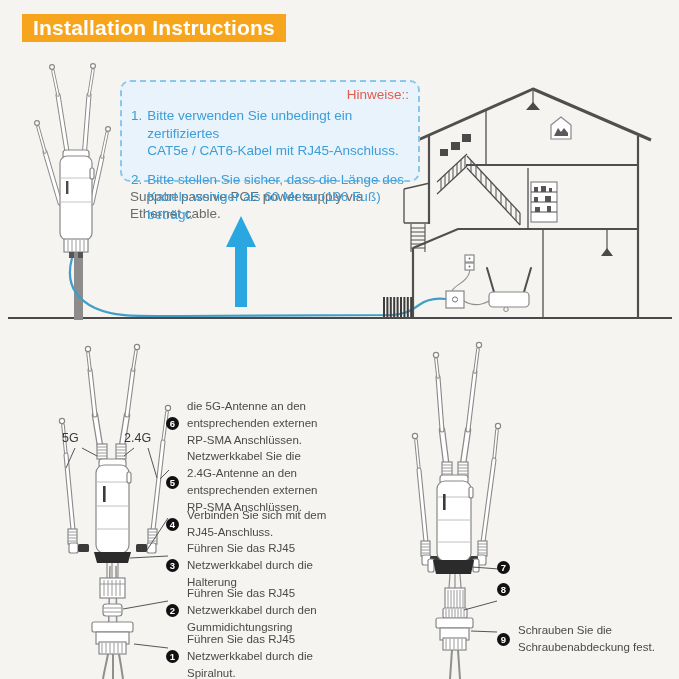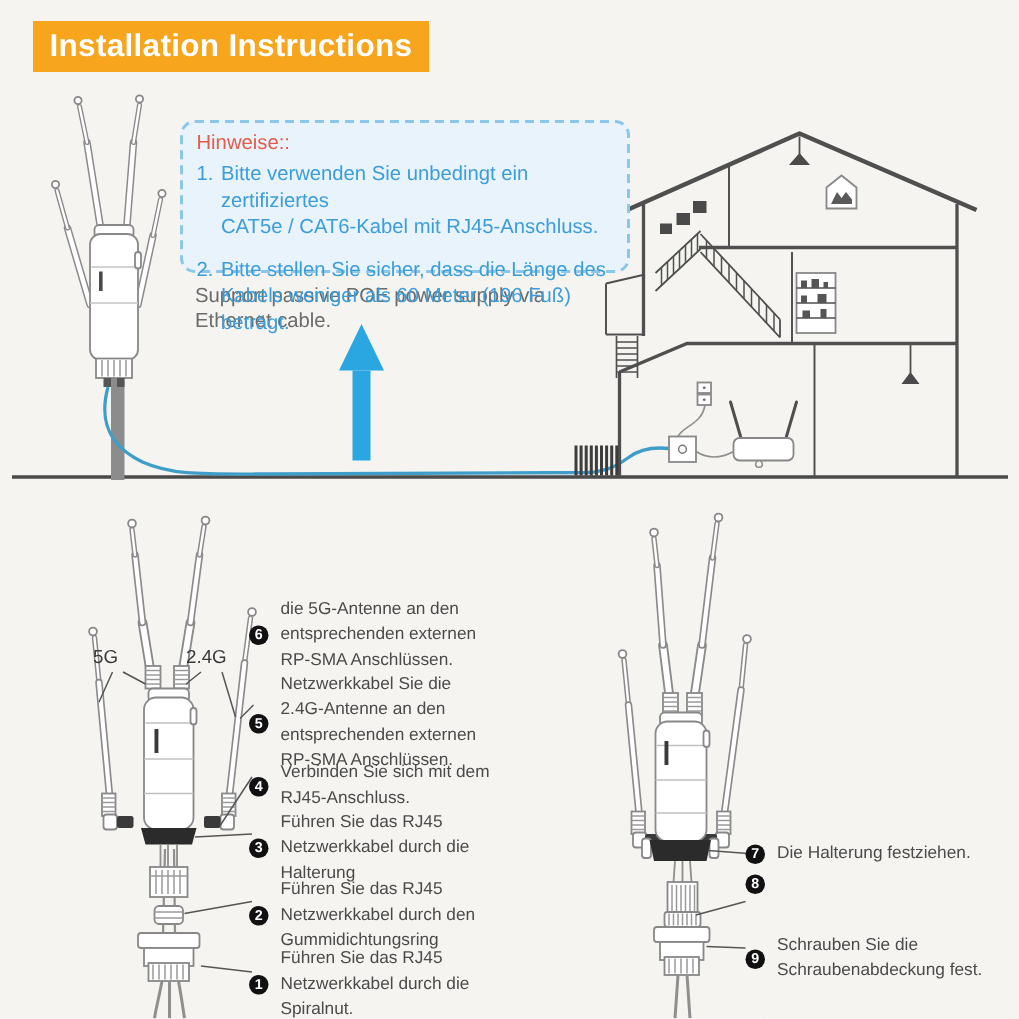--- a/index.html
+++ b/index.html
@@ -1,26 +1,26 @@
 <!DOCTYPE html>
 <html><head>
 <meta charset="utf-8">
 <style>
   html,body{margin:0;padding:0;}
   .page{position:relative;width:679px;height:679px;background:#F5F4F1;overflow:hidden;
         font-family:"Liberation Sans",sans-serif;-webkit-font-smoothing:antialiased;}
   .abs{position:absolute;}
   svg{position:absolute;left:0;}
   
-  .banner{left:22px;top:14px;height:34px;display:flex;align-items:center;padding:0 11px;
+  .banner{left:22px;top:14px;height:28px;display:flex;align-items:center;padding:0 11px;
           background:#F7A51D;color:#FFFFFF;font-size:21px;font-weight:bold;letter-spacing:.2px;z-index:5;}
   
   .notes{left:120px;top:80px;width:300px;height:102px;box-sizing:border-box;background:#E8F3FB;
          border:2px dashed #8CC7E9;border-radius:10px;padding:5px 9px;z-index:5;}
-  .notes-heading{color:#E25B4C;font-size:13.5px;margin-bottom:5px;}
+  .notes-heading{color:#E25B4C;font-size:13.5px;margin-bottom:5px;text-align:right;}
   .note-item{display:flex;color:#3D9DD8;font-size:13.5px;line-height:17.5px;}
   .note-item + .note-item{margin-top:11px;}
   .note-num{margin-right:5px;flex-shrink:0;}
   .note-text{white-space:pre-line;}
   
   .poe-note{left:130px;top:188px;font-size:13.5px;line-height:17px;color:#6B6B6B;white-space:pre-line;z-index:4;}
   
   .ant-label{font-size:12.5px;color:#3A3A3A;z-index:4;}
   
   .step{display:flex;align-items:center;z-index:4;}
@@ -378,21 +378,20 @@
   </div>
   <div class="abs step" style="left:166px;top:631px;width:175px;">
     <span class="step-circle">1</span>
     <span class="step-text">Führen Sie das RJ45
 Netzwerkkabel durch die
 Spiralnut.</span>
   </div>
 
   <div class="abs step" style="left:497px;top:561px;width:175px;">
     <span class="step-circle">7</span>
-    <span class="step-text">Die Halterung festziehen.</span>
   </div>
   <div class="abs step" style="left:497px;top:583px;width:160px;">
     <span class="step-circle">8</span>
   </div>
   <div class="abs step" style="left:497px;top:622px;width:165px;">
     <span class="step-circle">9</span>
     <span class="step-text">Schrauben Sie die
 Schraubenabdeckung fest.</span>
   </div>
 

